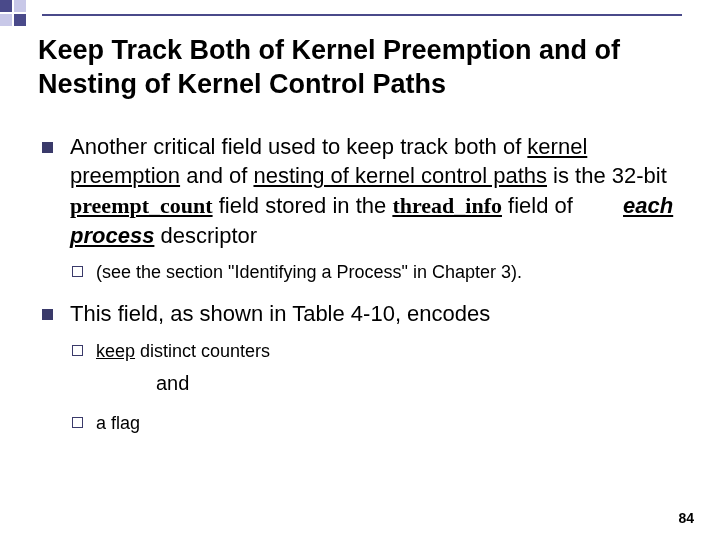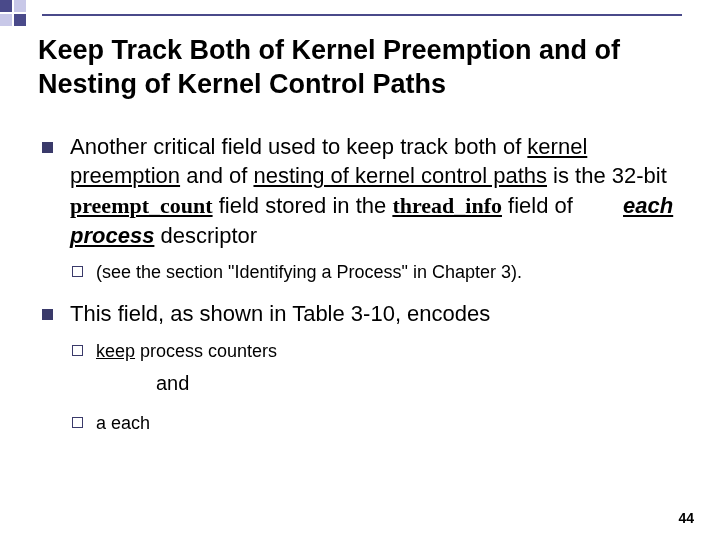--- a/index.html
+++ b/index.html
@@ -124,25 +124,25 @@
   <h1 class="title">Keep Track Both of Kernel Preemption and of Nesting of Kernel Control Paths</h1>
 
   <ul class="level1">
     <li>
       <span>Another critical field used to keep track both of </span><span class="under">kernel preemption</span><span> and of </span><span class="under">nesting of kernel control paths</span><span> is the 32-bit </span><span class="mono under">preempt_count</span><span> field stored in the </span><span class="mono under">thread_info</span><span> field of </span><span class="bolditalic under">each process</span><span> descriptor</span>
       <ul class="level2">
         <li><span>(see the section "Identifying a Process" in Chapter 3).</span></li>
       </ul>
     </li>
     <li>
-      <span>This field, as shown in Table 3-10, encodes</span>
+      <span>This field, as shown in Table 4-10, encodes</span>
       <ul class="level2">
-        <li><span class="under">keep</span><span> process counters</span></li>
+        <li><span class="under">keep</span><span> distinct counters</span></li>
       </ul>
       <div class="indent-and">and</div>
       <ul class="level2">
-        <li><span>a each</span></li>
+        <li><span>a flag</span></li>
       </ul>
     </li>
   </ul>
 </div>
 
-<div class="page-num">44</div>
+<div class="page-num">84</div>
 
 </body></html>

